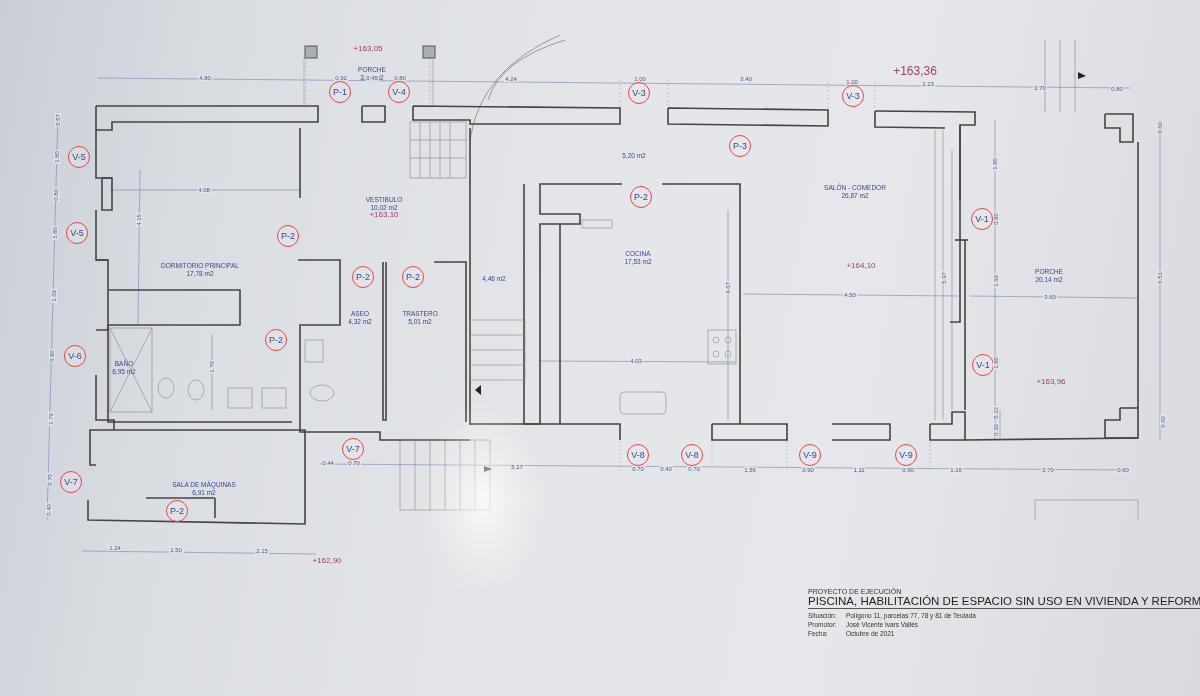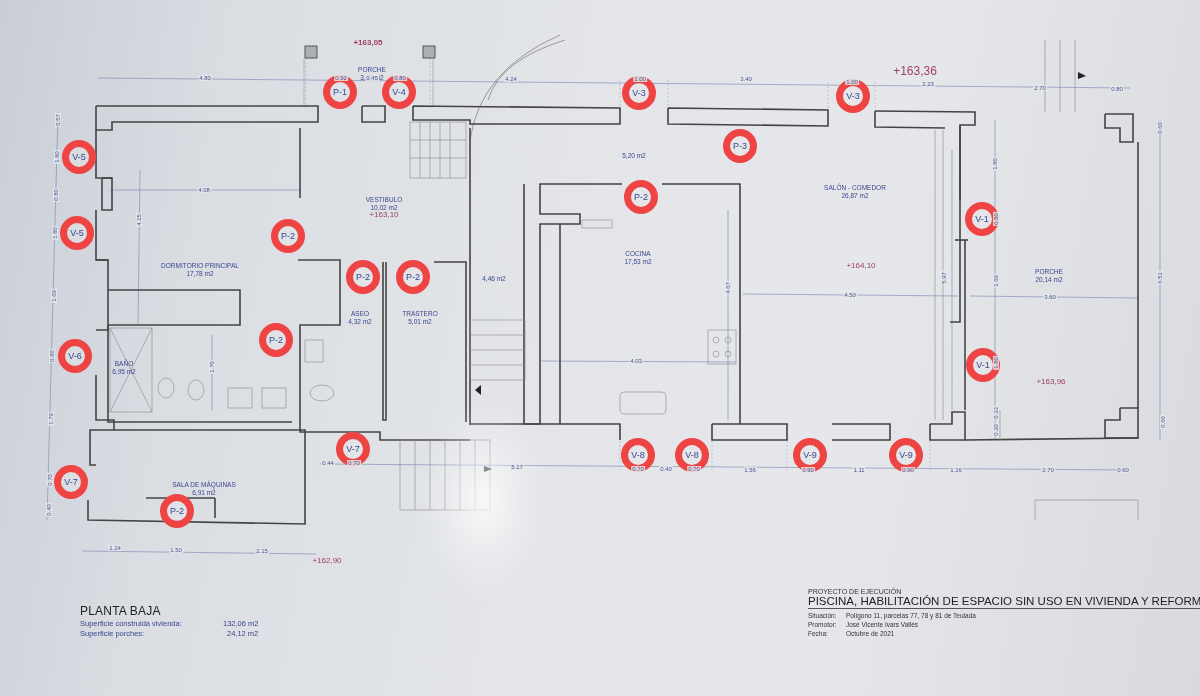--- a/index.html
+++ b/index.html
@@ -5,21 +5,21 @@
   html,body{margin:0;padding:0;}
   body{width:1200px;height:696px;overflow:hidden;position:relative;
     background:linear-gradient(100deg,#c9ced6 0%,#dadde2 18%,#e3e5e8 45%,#e6e7ea 70%,#d8dadf 100%);
     font-family:"Liberation Sans",sans-serif;}
   .abs{position:absolute;}
   svg.plan{position:absolute;left:0;top:0;}
   .room-label{position:absolute;font-size:6.5px;color:#3a4690;text-align:center;line-height:8px;white-space:nowrap;transform:translateX(-50%);}
   .room-label .area{display:block;}
   .level{position:absolute;font-size:8px;color:#a0406a;white-space:nowrap;transform:translateX(-50%);}
   .level.big{font-size:12px;}
-  .tag{position:absolute;width:20px;height:20px;border:7px solid #ef4444;border-radius:50%;
+  .tag{position:absolute;width:20px;height:20px;border:1px solid #ef4444;border-radius:50%;
     font-size:9px;color:#3a4690;display:flex;align-items:center;justify-content:center;transform:translate(-50%,-50%);background:rgba(230,232,236,0.4);}
   .dim{position:absolute;font-size:6px;color:#4a5590;white-space:nowrap;transform:translate(-50%,-50%);background:rgba(228,230,234,0.85);padding:0 1px;}
   .dim.v{transform:translate(-50%,-50%) rotate(-90deg);}
   .summary{position:absolute;left:80px;top:604px;color:#2a3070;}
   .summary .title{font-size:12px;color:#222;letter-spacing:0.2px;}
   .summary .row{font-size:7.5px;color:#3a4690;display:flex;margin-top:1px;}
   .summary .row .k{width:143px;}
   .tb{position:absolute;left:808px;top:588px;width:392px;color:#333;}
   .tb .proj{font-size:7px;color:#333;}
   .tb .main{font-size:11.5px;color:#222;border-bottom:1px solid #555;padding-bottom:1px;white-space:nowrap;}
@@ -188,21 +188,21 @@
 <div class="room-label" style="left:634px;top:152px;">
       <span class="area">5,20 m2</span>
     </div>
 <div class="room-label" style="left:494px;top:275px;">
       <span class="area">4,46 m2</span>
     </div>
 <div class="room-label" style="left:638px;top:250px;"><span>COCINA</span><span class="area">17,53 m2</span></div>
 <div class="room-label" style="left:855px;top:184px;"><span>SALÓN - COMEDOR</span><span class="area">26,87 m2</span></div>
 <div class="room-label" style="left:1049px;top:268px;"><span>PORCHE</span><span class="area">20,14 m2</span></div>
 
-<div class="level" style="left:368px;top:38px;font-weight:bold;">+163,05</div>
+<div class="level" style="left:368px;top:44px;">+163,05</div>
 <div class="level big" style="left:915px;top:64px;">+163,36</div>
 <div class="level" style="left:384px;top:210px;">+163,10</div>
 <div class="level" style="left:861px;top:261px;">+164,10</div>
 <div class="level" style="left:1051px;top:377px;">+163,96</div>
 <div class="level" style="left:279px;top:556px;margin-left:48px;">+162,90</div>
 
 <div class="tag" style="left:340px;top:92px;">P-1</div>
 <div class="tag" style="left:399px;top:92px;">V-4</div>
 <div class="tag" style="left:639px;top:93px;">V-3</div>
 <div class="tag" style="left:853px;top:96px;">V-3</div>
@@ -275,31 +275,20 @@
 <div class="dim v" style="left:1160px;top:278px;">6.51</div>
 <div class="dim v" style="left:995px;top:164px;">1.80</div>
 <div class="dim v" style="left:996px;top:219px;">0.80</div>
 <div class="dim v" style="left:996px;top:281px;">1.69</div>
 <div class="dim v" style="left:996px;top:363px;">1.80</div>
 <div class="dim v" style="left:996px;top:413px;">0.33</div>
 <div class="dim v" style="left:996px;top:430px;">0.30</div>
 <div class="dim v" style="left:1160px;top:128px;">0.60</div>
 <div class="dim v" style="left:1163px;top:422px;">0.60</div>
 
-<div class="summary">
-  <div class="title">PLANTA BAJA</div>
-  <div class="row">
-    <span class="k">Superficie construida vivienda:</span>
-    <span>132,06 m2</span>
-  </div>
-  <div class="row">
-    <span class="k">Superficie porches:</span>
-    <span style="padding-left:4px;">24,12 m2</span>
-  </div>
-</div>
 
 <div class="tb">
   <div class="proj">PROYECTO DE EJECUCIÓN</div>
   <div class="main">PISCINA, HABILITACIÓN DE ESPACIO SIN USO EN VIVIENDA Y REFORMA</div>
   <div class="info">
     <div><span class="k">Situación:</span><span>Polígono 11, parcelas 77, 78 y 81 de Teulada</span></div>
     <div><span class="k">Promotor:</span><span>José Vicente Ivars Vallés</span></div>
     <div><span class="k">Fecha:</span><span>Octubre de 2021</span></div>
   </div>
 </div>

